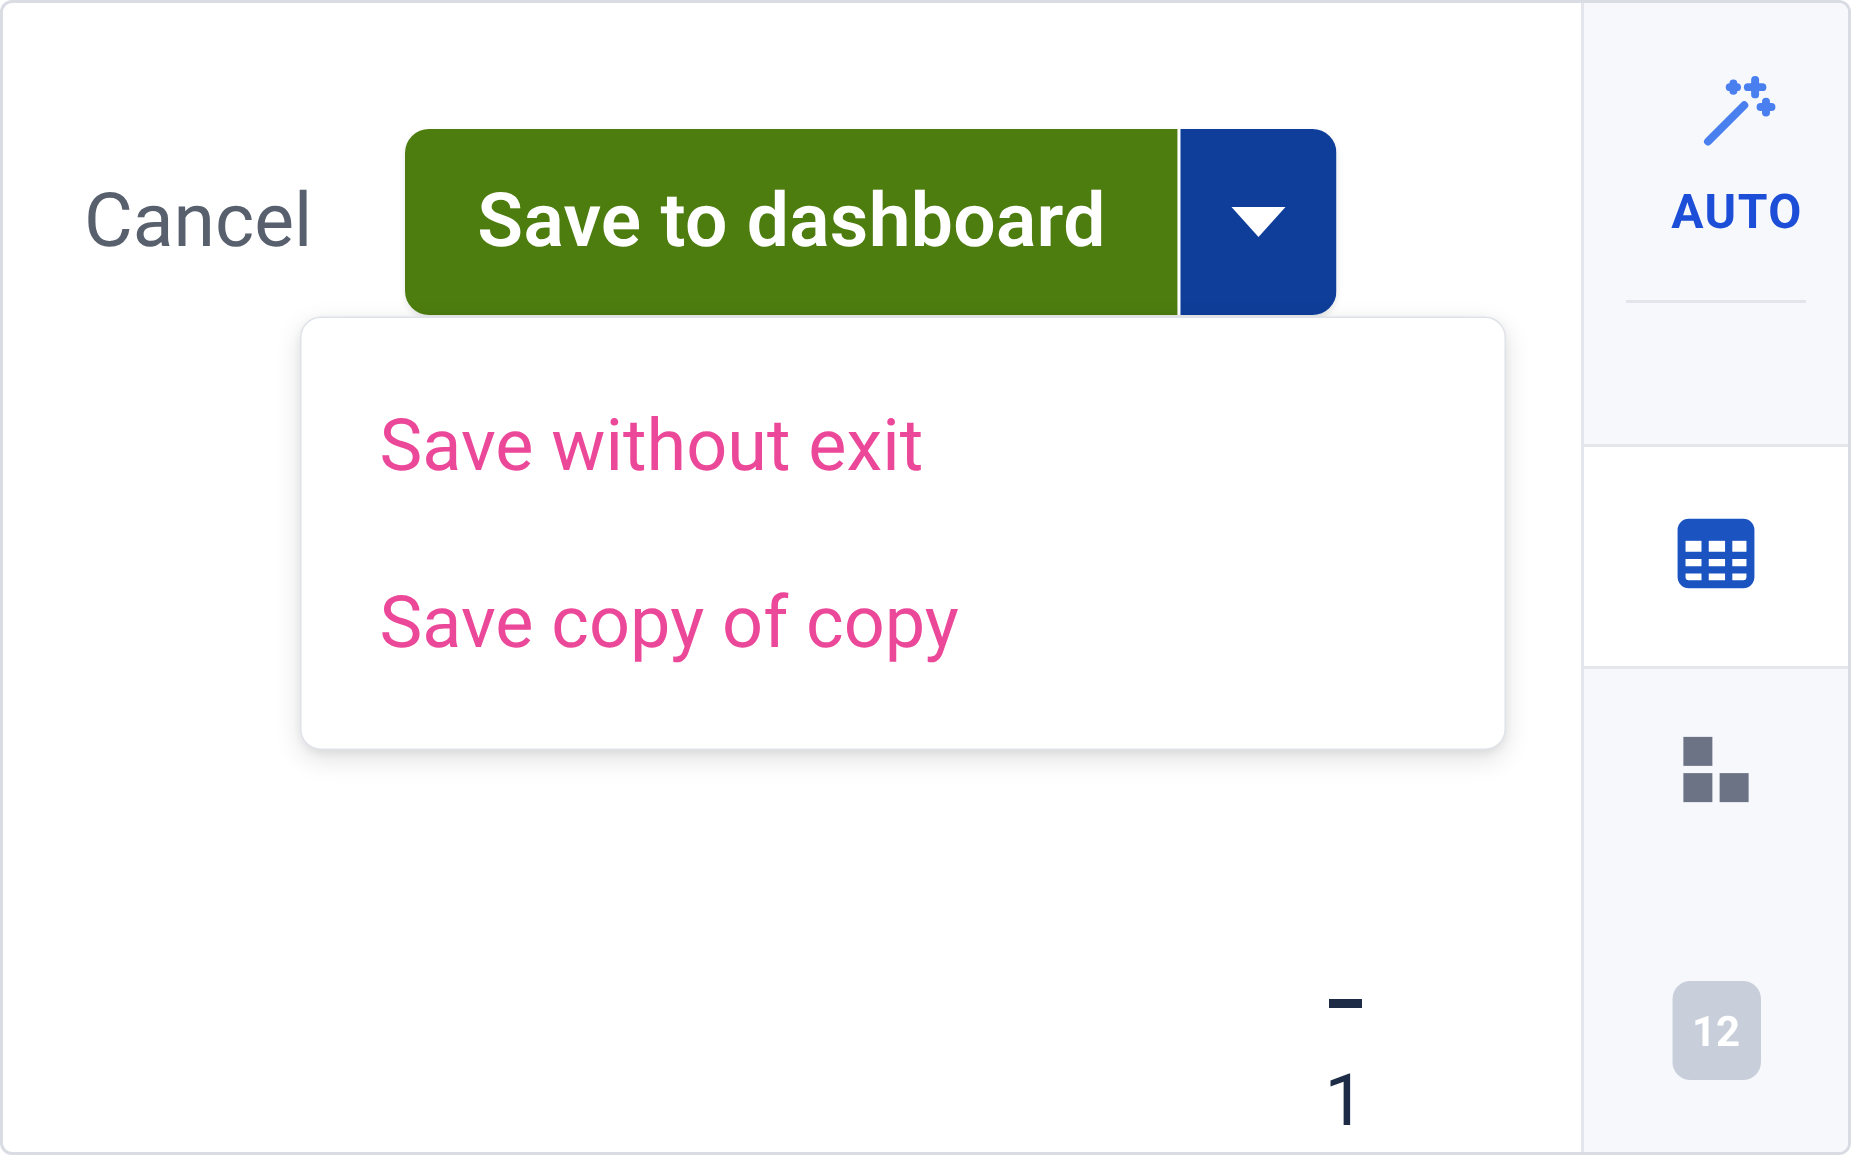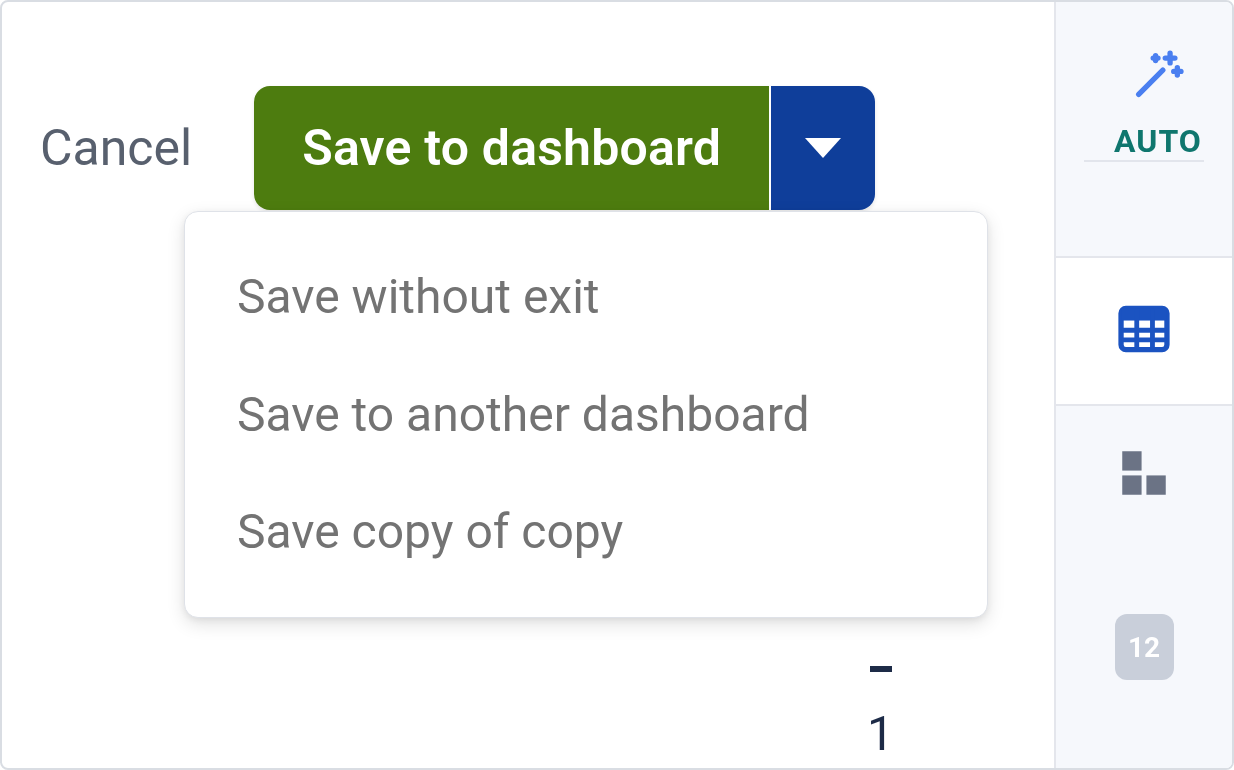--- a/index.html
+++ b/index.html
@@ -12,21 +12,21 @@
       background: #ffffff;
       width: 1234px;
       height: 770px;
       position: relative;
       overflow: hidden;
       border: 2px solid #d9dde3;
       border-radius: 8px;
     }
     .main-area {
       position: absolute;
-      left: 0;
+      left: 16px;
       top: 0;
       right: 178px;
       height: 100%;
     }
     .toolbar-row {
       position: absolute;
       top: 84px;
       left: 38px;
       display: flex;
       align-items: center;
@@ -83,21 +83,21 @@
       left: 182px;
       width: 804px;
       background: #ffffff;
       border: 1px solid #dfe2e8;
       border-radius: 14px;
       box-shadow: 0 6px 18px rgba(0,0,0,0.12), 0 2px 6px rgba(0,0,0,0.06);
       padding: 26px 0;
     }
     .dropdown-item {
       font-size: 48px;
-      color: #737373;
+      color: #ec4899;
       padding: 30px 52px;
       cursor: pointer;
       line-height: 1.2;
     }
     .underlay-text {
       position: absolute;
       left: 865px;
       bottom: 6px;
       font-size: 48px;
       color: #1d2b47;
@@ -125,22 +125,23 @@
       display: flex;
       flex-direction: column;
       align-items: center;
       padding-top: 44px;
     }
     .auto-btn {
       display: flex;
       flex-direction: column;
       align-items: center;
       gap: 14px;
-      color: #0f766e;
-      cursor: pointer;
+      color: #1d4ed8;
+      cursor: pointer;
+      padding-bottom: 40px;
       margin-left: 28px;
     }
     .wand-icon svg {
       width: 58px;
       height: 58px;
     }
     .auto-label {
       font-size: 32px;
       font-weight: 700;
       letter-spacing: 1px;
@@ -209,21 +210,20 @@
         <div class="caret-down"></div>
       </div>
     </div>
   </div>
 
   <div class="underlay-dash"></div>
   <div class="underlay-text">1</div>
 
   <div class="dropdown-menu">
     <div class="dropdown-item clickable">Save without exit</div>
-    <div class="dropdown-item clickable">Save to another dashboard</div>
     <div class="dropdown-item clickable">Save copy of copy</div>
   </div>
 </div>
 
 <div class="right-rail">
   <div class="rail-section">
     <div class="auto-btn clickable">
       <span class="wand-icon">
         <svg viewBox="0 0 24 24" fill="none" stroke="#4a7ff0" stroke-width="2.2" stroke-linecap="round">
           <line x1="4" y1="20" x2="14" y2="10"></line>

